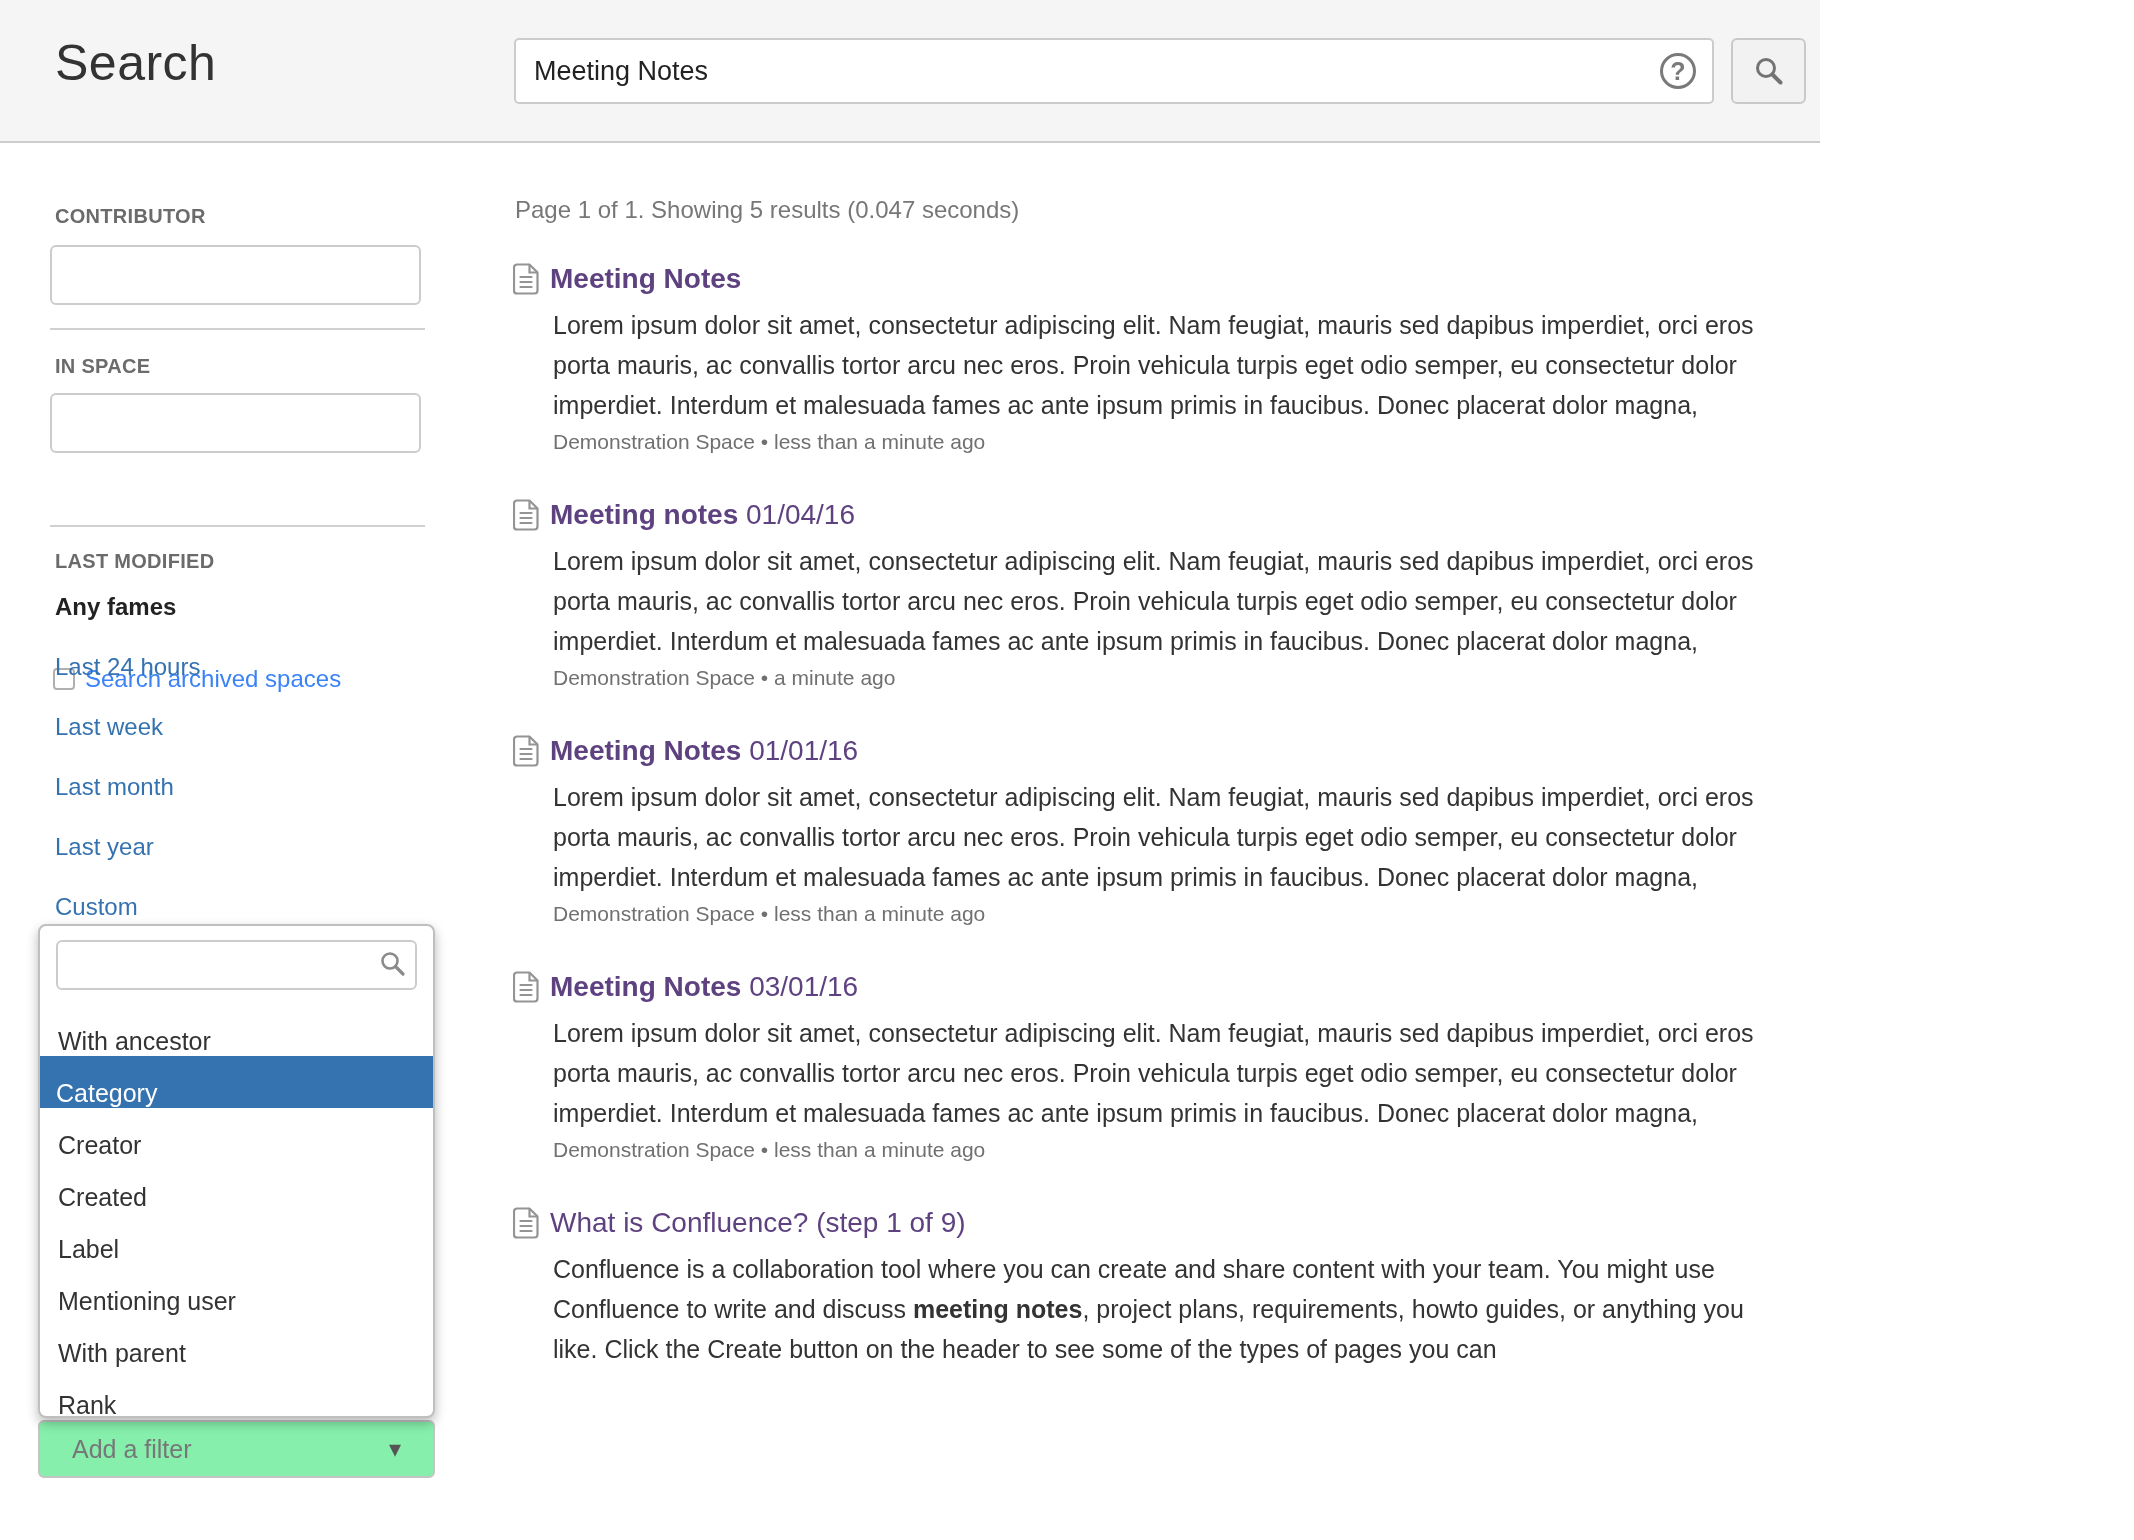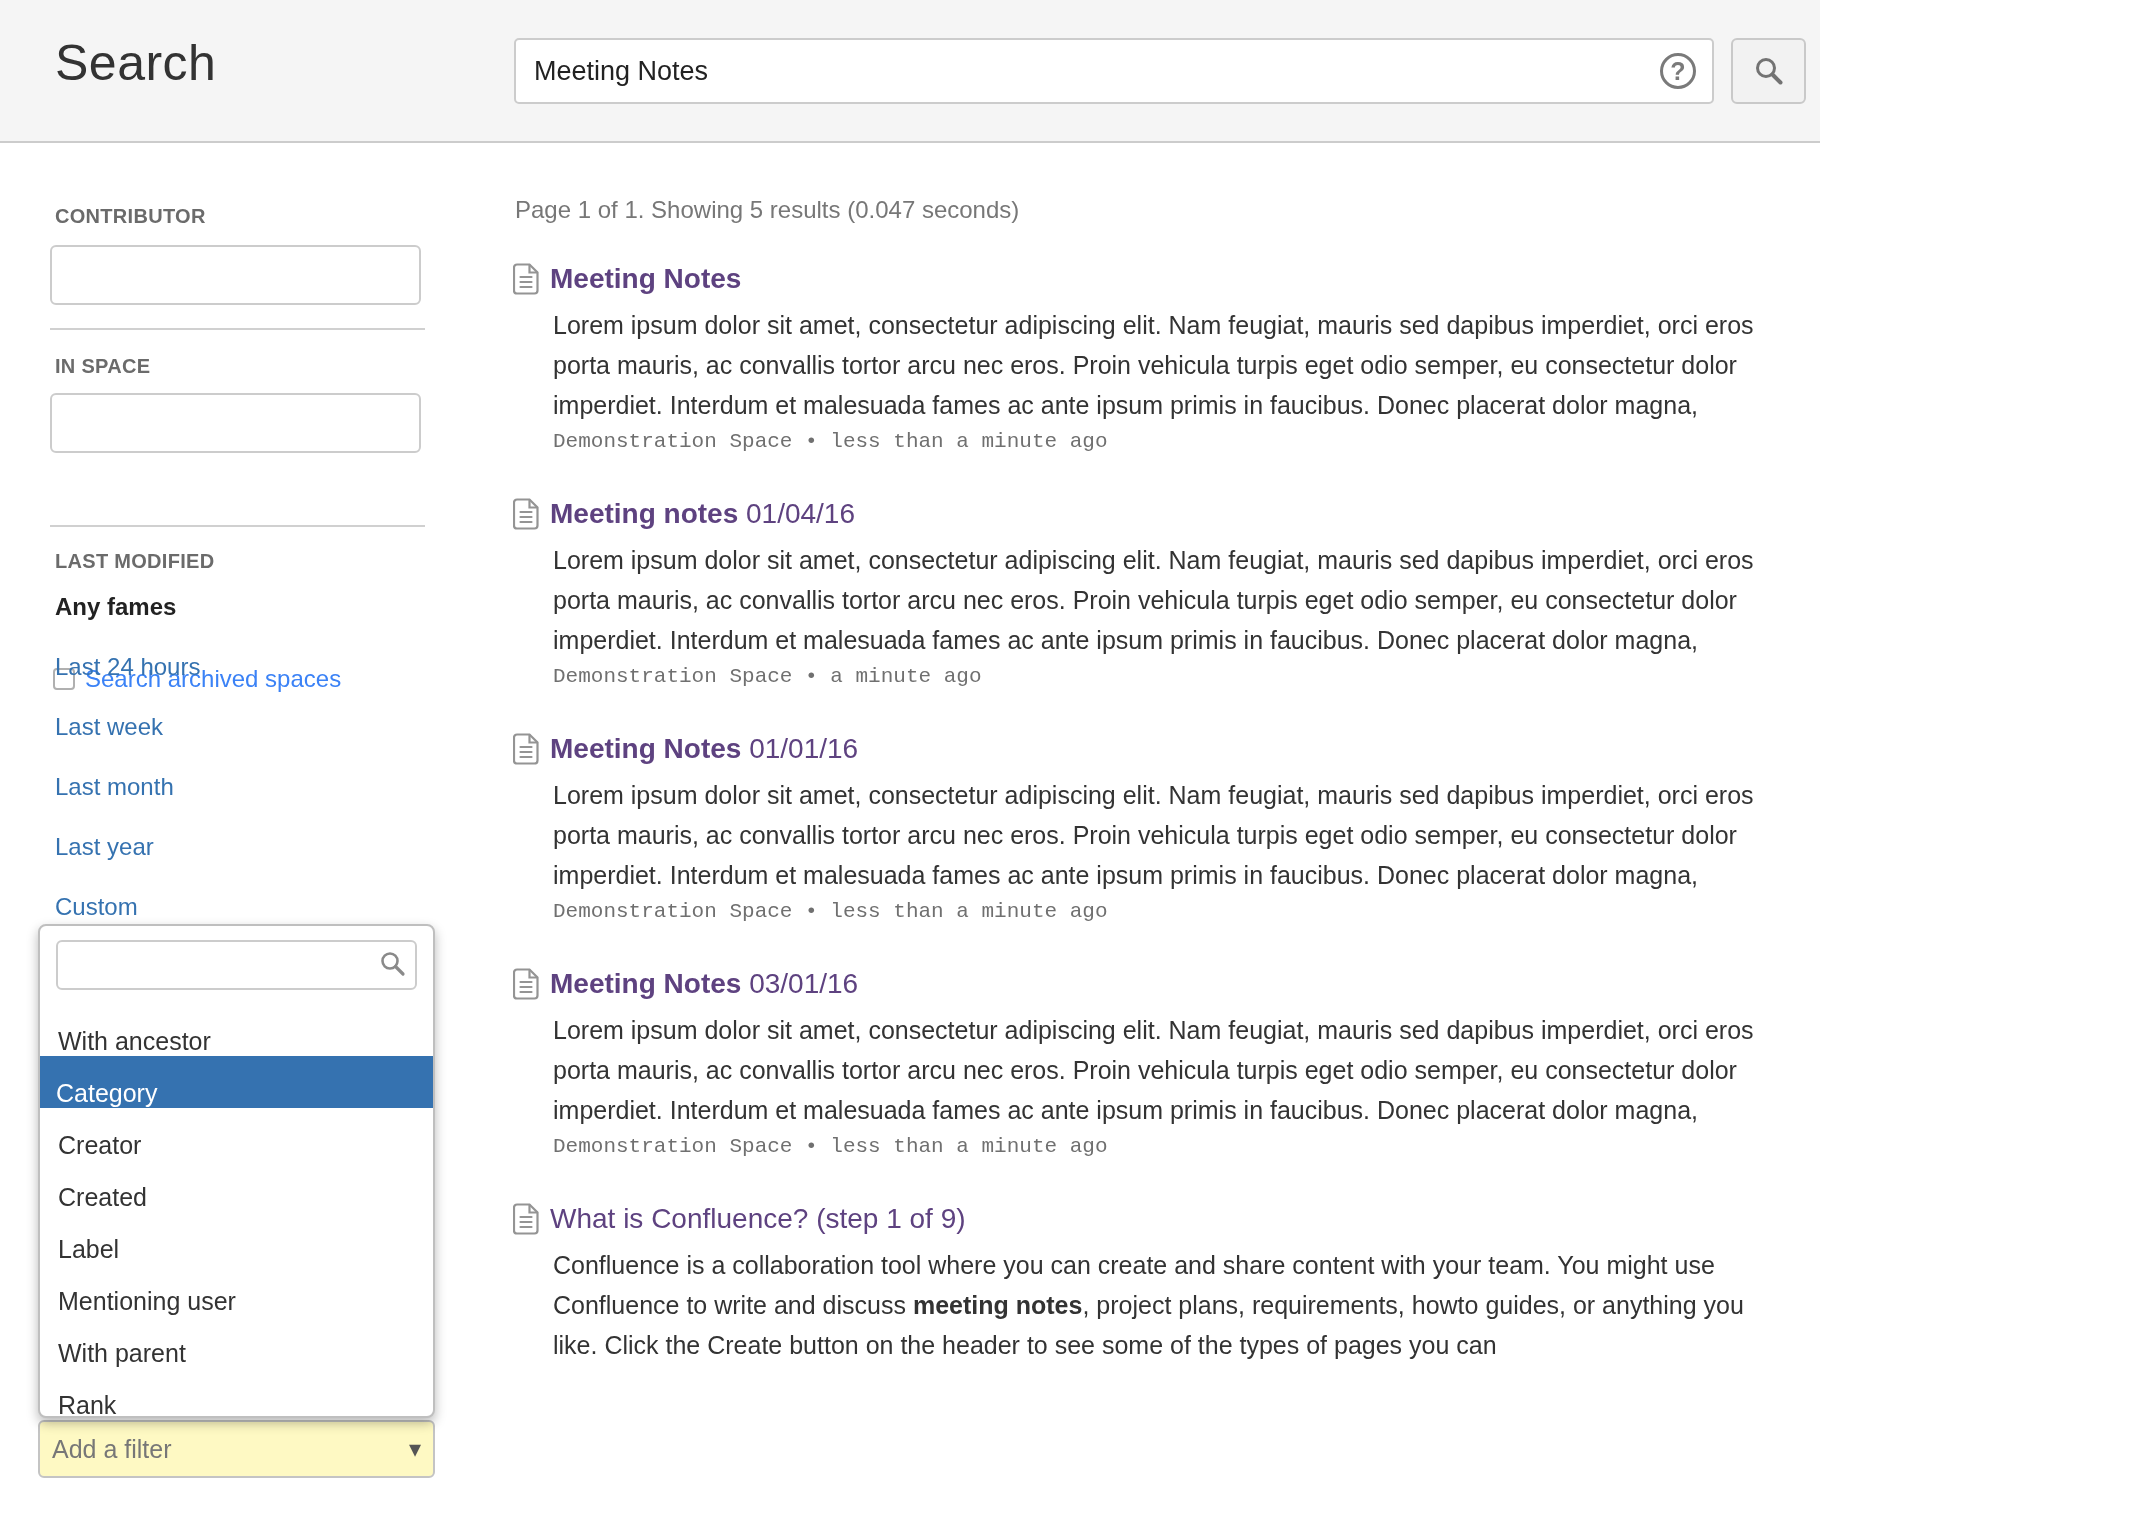--- a/index.html
+++ b/index.html
@@ -85,22 +85,22 @@
   .dd-search-icon { position: absolute; right: 10px; top: 10px; }
   .filter-list { list-style: none; margin: 0; padding: 0; }
   .filter-item {
     height: 52px; display: flex; align-items: flex-end;
     padding: 0 18px; font-size: 25px; color: #333; cursor: pointer;
   }
   .filter-item.highlighted { background: #3572b0; color: #fff; padding-left: 16px; }
 
   .add-filter {
     position: absolute; left: 38px; top: 1420px; width: 397px; height: 58px;
-    border: 2px solid #c4c4c4; border-radius: 6px; background: #fef9c3;
-    display: flex; align-items: center; padding: 0 12px;
+    border: 2px solid #c4c4c4; border-radius: 6px; background: #86efac;
+    display: flex; align-items: center; padding: 0 32px;
     font-size: 25px; color: #777; cursor: pointer; z-index: 1;
   }
   .add-filter .caret { margin-left: auto; color: #555; font-size: 24px; }
 
   
   .main { position: absolute; left: 513px; top: 196px; width: 1360px; }
   .summary { font-size: 24px; color: #777; margin: 0 0 38px 2px; }
   .results-list { }
   .result { margin-bottom: 44px; }
   .result-title {
@@ -108,21 +108,21 @@
     font-size: 28px; color: #5e4280; text-decoration: none;
     margin-bottom: 9px; cursor: pointer; line-height: 34px;
   }
   .result-title .match { font-weight: 700; }
   .doc-icon { flex: none; display: flex; }
   .excerpt {
     margin-left: 40px; max-width: 1235px;
     font-size: 25px; line-height: 40px; color: #333;
   }
   .excerpt .ex-bold { font-weight: 700; }
-  .result-meta { margin-left: 40px; margin-top: 5px; font-size: 21px; color: #707070; font-family: Liberation Mono, monospace; }
+  .result-meta { margin-left: 40px; margin-top: 5px; font-size: 21px; color: #707070; }
 </style>
 </head>
 <body>
 
 <div class="header">
   <h1 class="page-title">Search</h1>
   <div class="search-wrap">
     <input class="main-search" type="text" value="Meeting Notes" style="">
     <div class="help-icon">?</div>
   </div>

